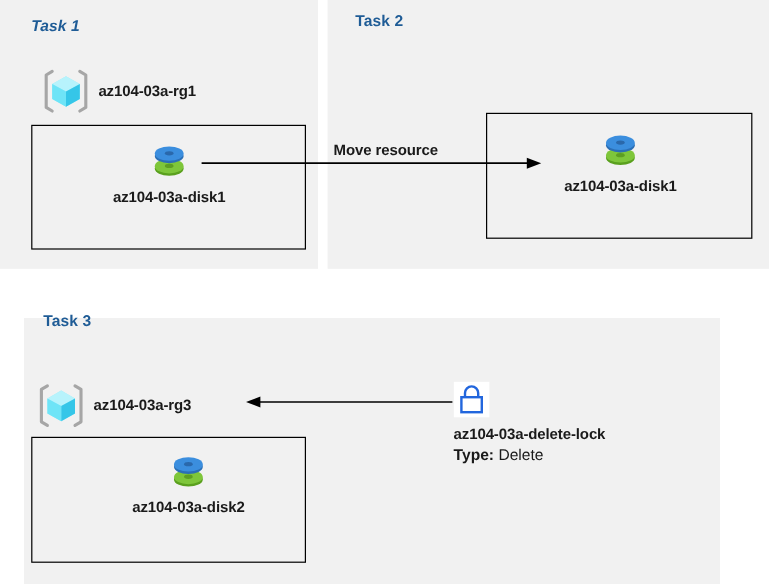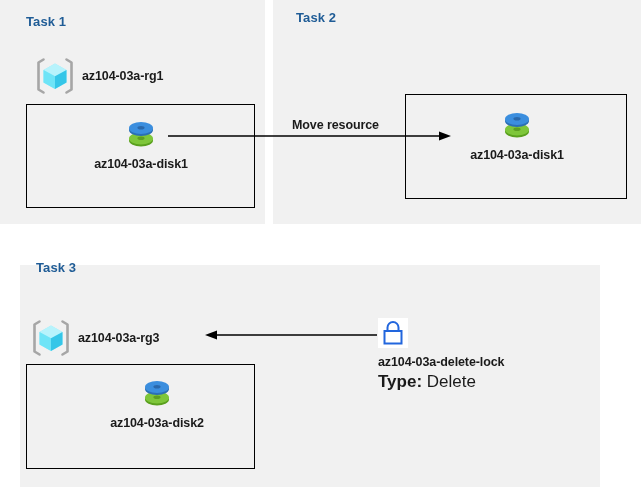--- a/index.html
+++ b/index.html
@@ -32,21 +32,21 @@
   #panel-task3 { left: 20px;  top: 265px; width: 580px; height: 222px; }
 
   .panel-title {
     position: absolute;
     font-size: 13px;
     font-weight: bold;
     color: #1f5c96;
     letter-spacing: .1px;
     white-space: nowrap;
   }
-  #title-task1 { left: 26px;  top: 14px; }
+  #title-task1 { left: 26px;  top: 14px; font-style: italic; }
   #title-task2 { left: 296px; top: 10px; }
   #title-task3 { left: 36px;  top: 260px; }
 
   
   .rg-row {
     position: absolute;
     display: flex;
     align-items: center;
     gap: 6px;
     white-space: nowrap;
@@ -102,37 +102,37 @@
     flex-direction: column;
   }
   .lock-icon { width: 30px; height: 30px; display: block; flex: 0 0 auto; }
   .lock-text { display: flex; flex-direction: column; line-height: 1.25; padding-top: 1px; }
   .lock-name {
     font-size: 12.5px;
     font-weight: bold;
     color: #1a1a1a;
     letter-spacing: -.1px;
   }
-  .lock-type { font-size: 17px; color: #1a1a1a; }
+  .lock-type { font-size: 13px; color: #1a1a1a; }
   .lock-type b { font-weight: bold; }
 
   
   .arrow-svg { position: absolute; overflow: visible; }
   #arrow-move  { left: 168px; top: 124px; width: 285px; height: 24px; }
   #arrow-lock  { left: 205px; top: 323px; width: 172px; height: 24px; }
 
   .arrow-label {
     position: absolute;
     font-size: 12.5px;
     font-weight: bold;
     color: #1a1a1a;
     white-space: nowrap;
     letter-spacing: -.1px;
   }
-  #label-move-resource { left: 292px; top: 118px; }
+  #label-move-resource { left: 278px; top: 118px; }
 </style>
 </head>
 <body>
 
 <div class="canvas">
 
   <div class="panel" id="panel-task1"></div>
   <div class="panel-title" id="title-task1">Task 1</div>
 
   <div class="rg-row" id="rg-row-1">

